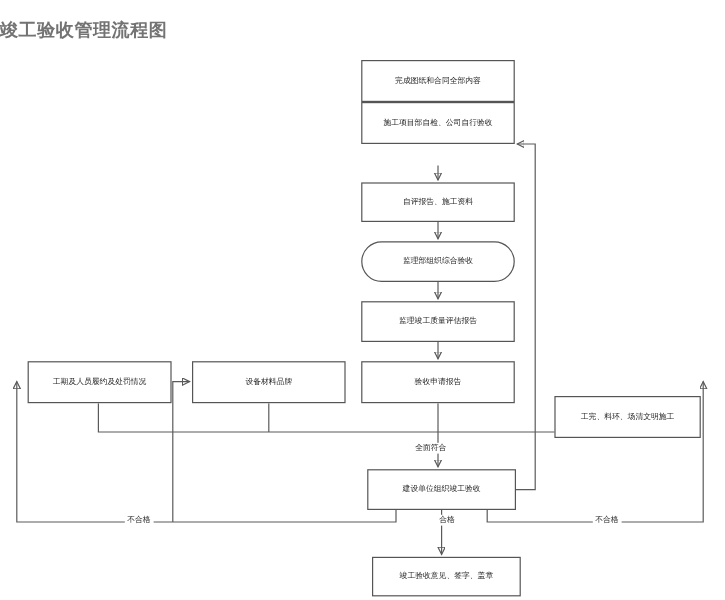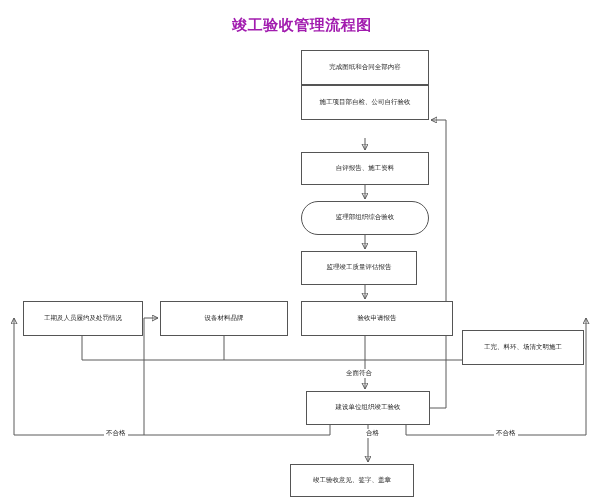--- a/index.html
+++ b/index.html
@@ -20,25 +20,25 @@
     left: 0;
     top: 0;
     width: 604px;
     height: 500px;
   }
   .title {
     position: absolute;
     left: 0;
     top: 16px;
     width: 604px;
-    text-align: center;
+    text-align: left;
     font-size: 15px;
     font-weight: bold;
     letter-spacing: 0.5px;
-    color: #a21caf;
+    color: #737373;
   }
   .node {
     position: absolute;
     box-sizing: border-box;
     border: 1px solid #555555;
     background: #ffffff;
     display: flex;
     align-items: center;
     justify-content: center;
     font-size: 6.5px;
@@ -122,45 +122,45 @@
   </div>
 
   <div class="node" style="left:301px; top:152px; width:128px; height:33px;">
     <span>自评报告、施工资料</span>
   </div>
 
   <div class="node" style="left:301px; top:201px; width:128px; height:34px;border-radius:17px;">
     <span>监理部组织综合验收</span>
   </div>
 
-  <div class="node" style="left:301px; top:251px; width:116px; height:34px;">
+  <div class="node" style="left:301px; top:251px; width:128px; height:34px;">
     <span>监理竣工质量评估报告</span>
   </div>
 
   <div class="node" style="left:23px; top:301px; width:120px; height:35px;">
     <span>工期及人员履约及处罚情况</span>
   </div>
 
   <div class="node" style="left:160px; top:301px; width:128px; height:35px;">
     <span>设备材料品牌</span>
   </div>
 
-  <div class="node" style="left:301px; top:301px; width:152px; height:35px;">
+  <div class="node" style="left:301px; top:301px; width:128px; height:35px;">
     <span>验收申请报告</span>
   </div>
 
   <div class="node" style="left:462px; top:301px; width:122px; height:35px;margin-top:29px;">
     <span>工完、料环、场清文明施工</span>
   </div>
 
   <div class="node" style="left:306px; top:391px; width:124px; height:34px;">
     <span>建设单位组织竣工验收</span>
   </div>
 
-  <div class="node" style="left:290px; top:464px; width:124px; height:33px;">
+  <div class="node" style="left:310px; top:464px; width:124px; height:33px;">
     <span>竣工验收意见、签字、盖章</span>
   </div>
 
   <div class="edge-label" style="left:344px; top:369px;">全面符合</div>
   <div class="edge-label" style="left:364px; top:429px;">合格</div>
   <div class="edge-label" style="left:104px; top:429px;">不合格</div>
   <div class="edge-label" style="left:494px; top:429px;">不合格</div>
 
 </div>
 

